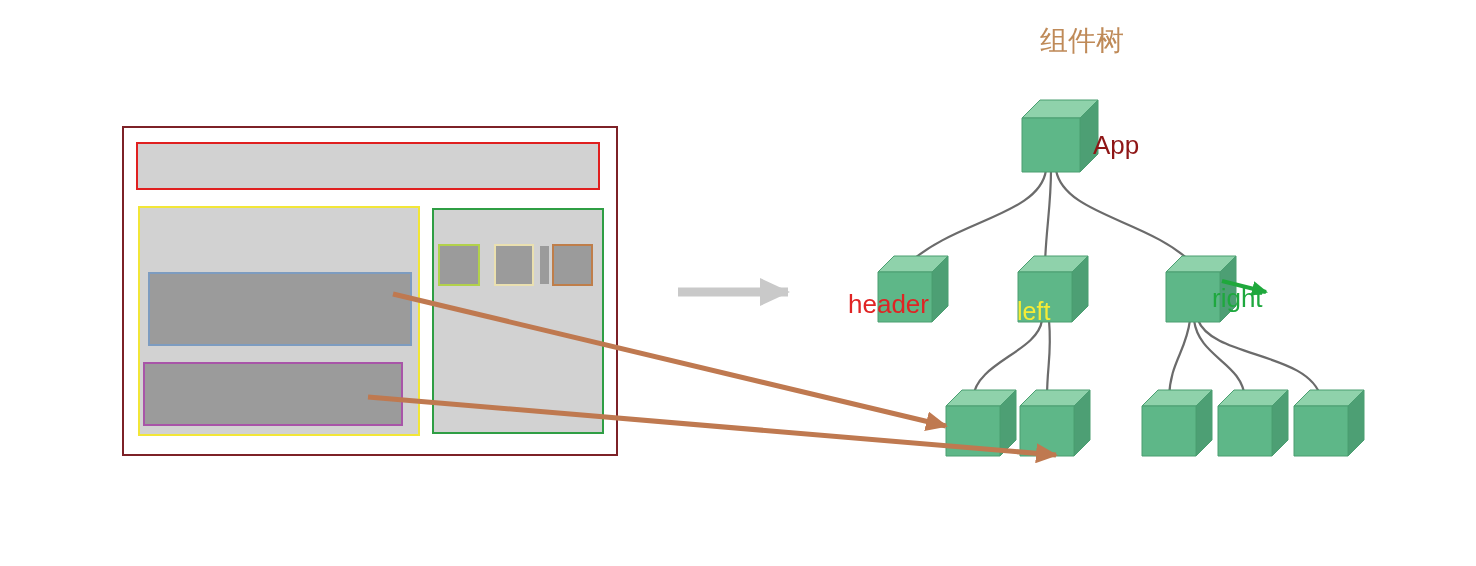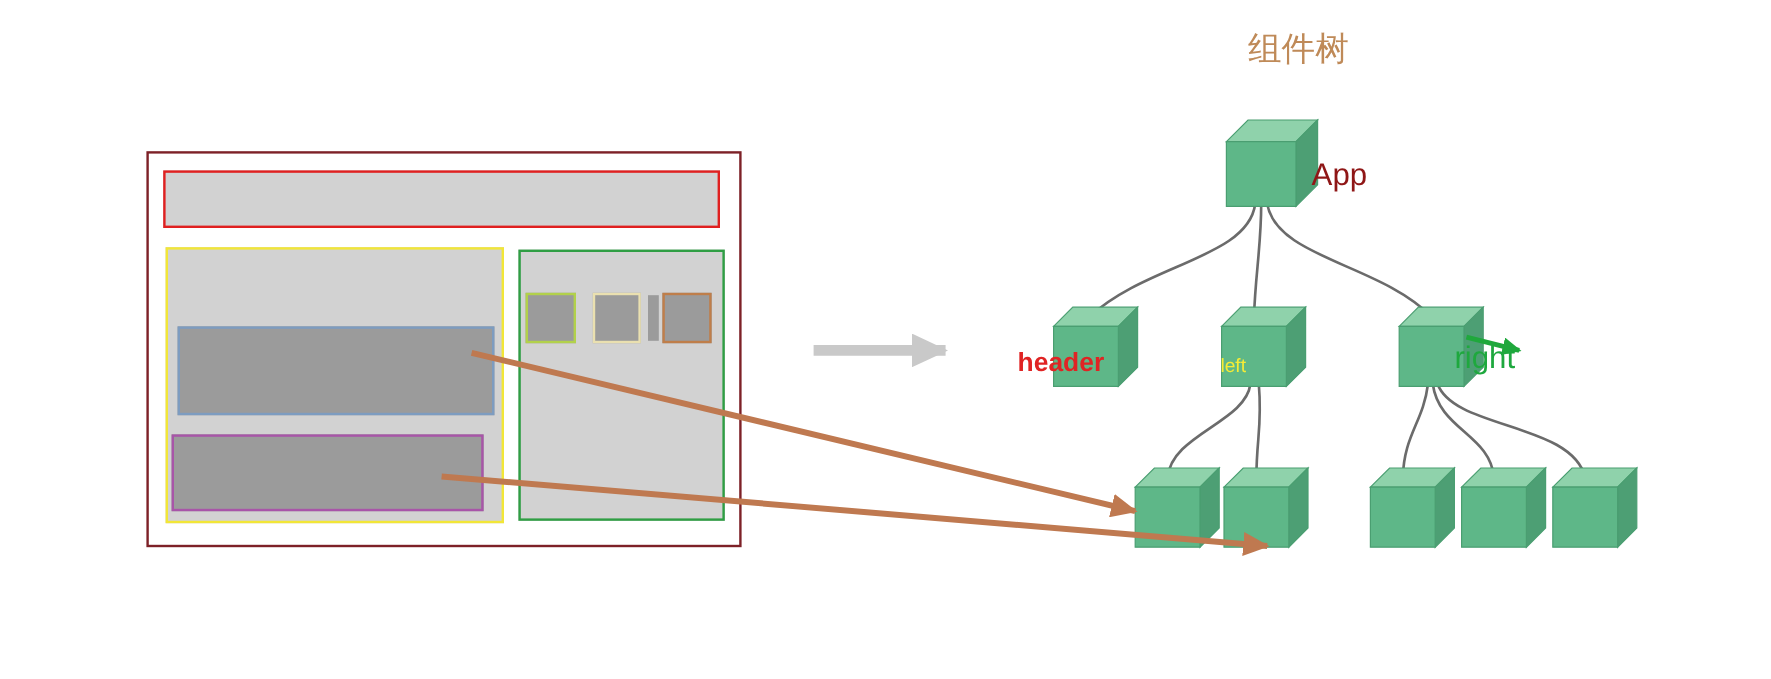--- a/index.html
+++ b/index.html
@@ -85,22 +85,22 @@
   .brown-arrow { stroke: var(--brown-arrow, #bf7950); stroke-width: 5; fill: none; }
   .green-arrow { stroke: var(--green-arrow, #1fa83c); stroke-width: 4; fill: none; }
   .mk-gray  { fill: var(--gray-arrow, #c9c9c9); }
   .mk-brown { fill: var(--brown-arrow, #bf7950); }
   .mk-green { fill: var(--green-arrow, #1fa83c); }
 
   
   .lbl { position: absolute; z-index: 3; white-space: nowrap; }
   .title-lbl  { left: 1040px; top: 22px;  font-size: 28px; color: var(--title, #bf8a58); }
   .app-lbl    { left: 1051px; top: 130px; font-size: 26px; color: var(--app-label, #8f1616); margin-left: 42px; }
-  .header-lbl { left: 848px;  top: 289px; font-size: 22px; color: var(--header-label, #e02424); font-weight: bold; }
-  .left-lbl   { left: 1017px; top: 297px; font-size: 16px; color: var(--left-label, #f6ec35); }
+  .header-lbl { left: 848px;  top: 289px; font-size: 26px; color: var(--header-label, #e02424); }
+  .left-lbl   { left: 1017px; top: 297px; font-size: 25px; color: var(--left-label, #f6ec35); }
   .right-lbl  { left: 1212px; top: 283px; font-size: 26px; color: var(--right-label, #1ea83e); }
 </style>
 </head>
 <body>
 
 <div class="canvas">
 
   <div class="mockup">
     <div class="m-header"></div>
     <div class="m-left">

